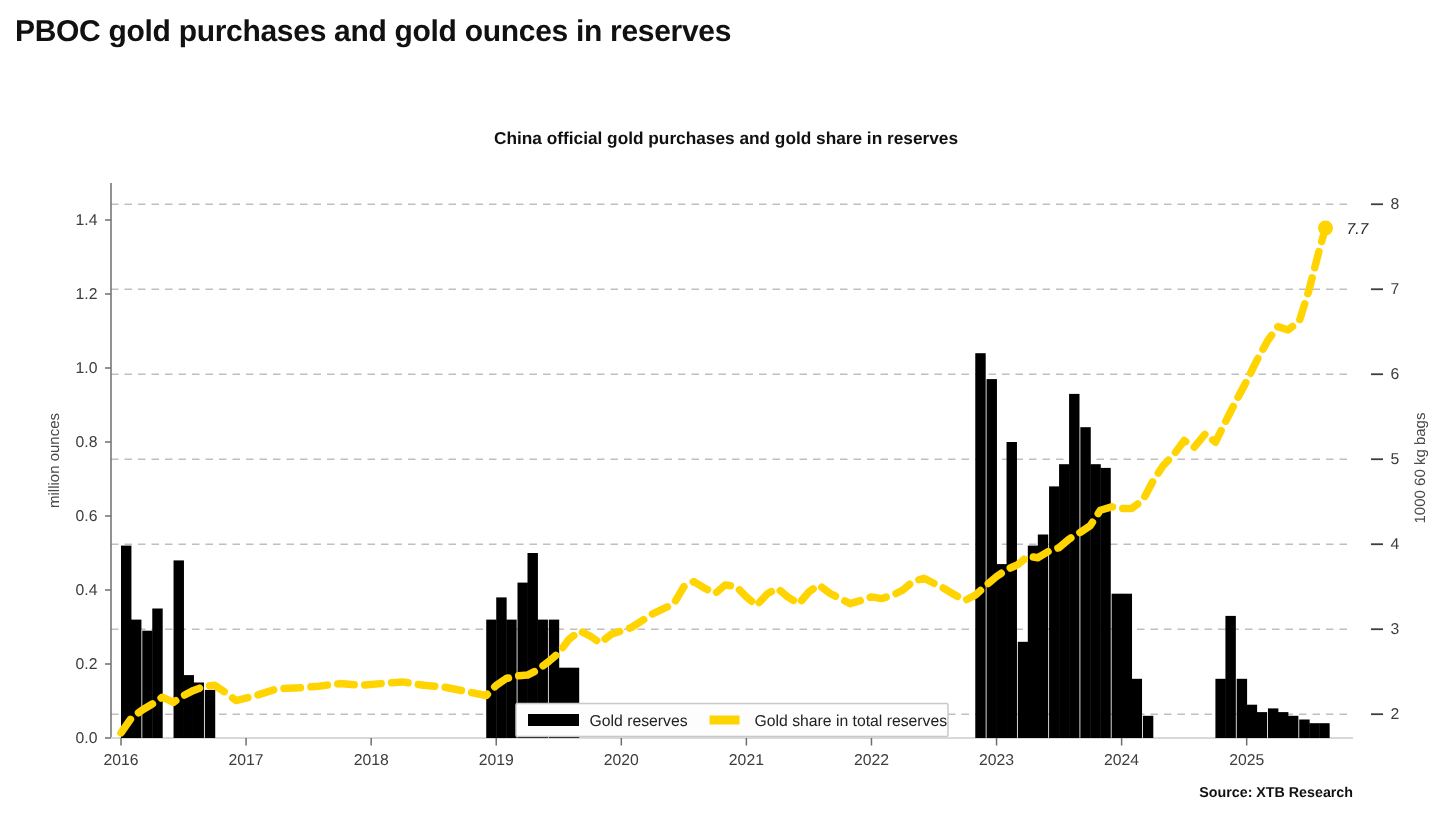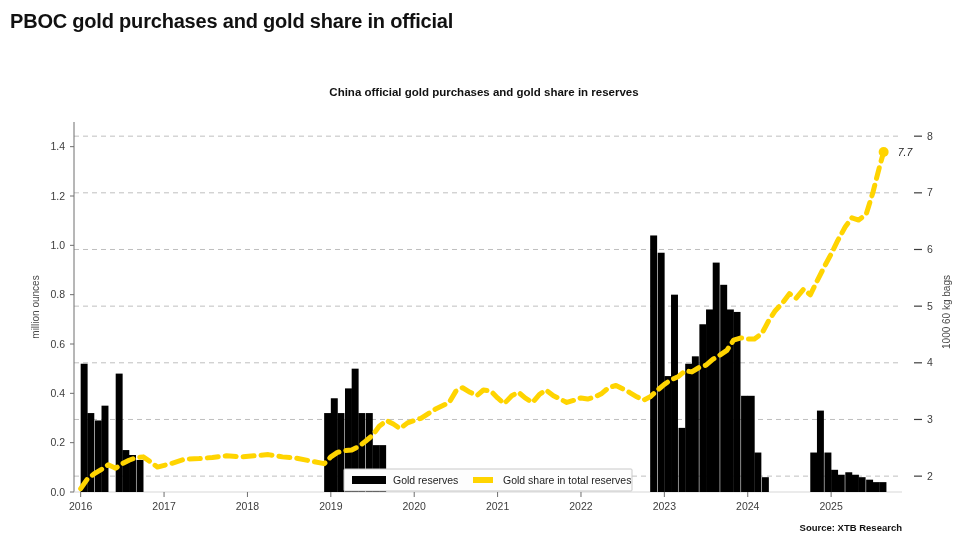--- a/index.html
+++ b/index.html
@@ -18,21 +18,21 @@
   .axis-tick-label{font-size:10.5px;fill:#3d3d3d;font-family:"Liberation Sans",sans-serif;}
   .axis-title{font-size:10px;fill:#4a4a4a;font-family:"Liberation Sans",sans-serif;}
   .source-note{font-size:9.5px;font-weight:bold;fill:#111;}
   .annot{font-size:10.5px;fill:#222;font-style:italic;font-family:"Liberation Sans",sans-serif;}
   .legend-box{fill:#fdfdfd;stroke:#c9c9c9;stroke-width:1;}
   .legend-text{font-size:10.5px;fill:#222;}
 </style>
 </head>
 <body>
 
-<div id="headline">PBOC gold purchases and gold share in official</div>
+<div id="headline">PBOC gold purchases and gold ounces in reserves</div>
 
 <div id="chart-wrap">
   <svg id="chart-svg" width="962" height="542" viewBox="0 0 962 542">
 
     <text id="svg-subtitle" class="sub-title" x="472" y="96" text-anchor="middle">China official gold purchases and gold share in reserves</text>
 
     <g id="gridlines">
         <line x1="62" y1="476.13476263399696" x2="890" y2="476.13476263399696" stroke="#bfbfbf" stroke-width="1" stroke-dasharray="5,4"></line>
         <line x1="62" y1="419.47320061255743" x2="890" y2="419.47320061255743" stroke="#bfbfbf" stroke-width="1" stroke-dasharray="5,4"></line>
         <line x1="62" y1="362.8116385911179" x2="890" y2="362.8116385911179" stroke="#bfbfbf" stroke-width="1" stroke-dasharray="5,4"></line>

